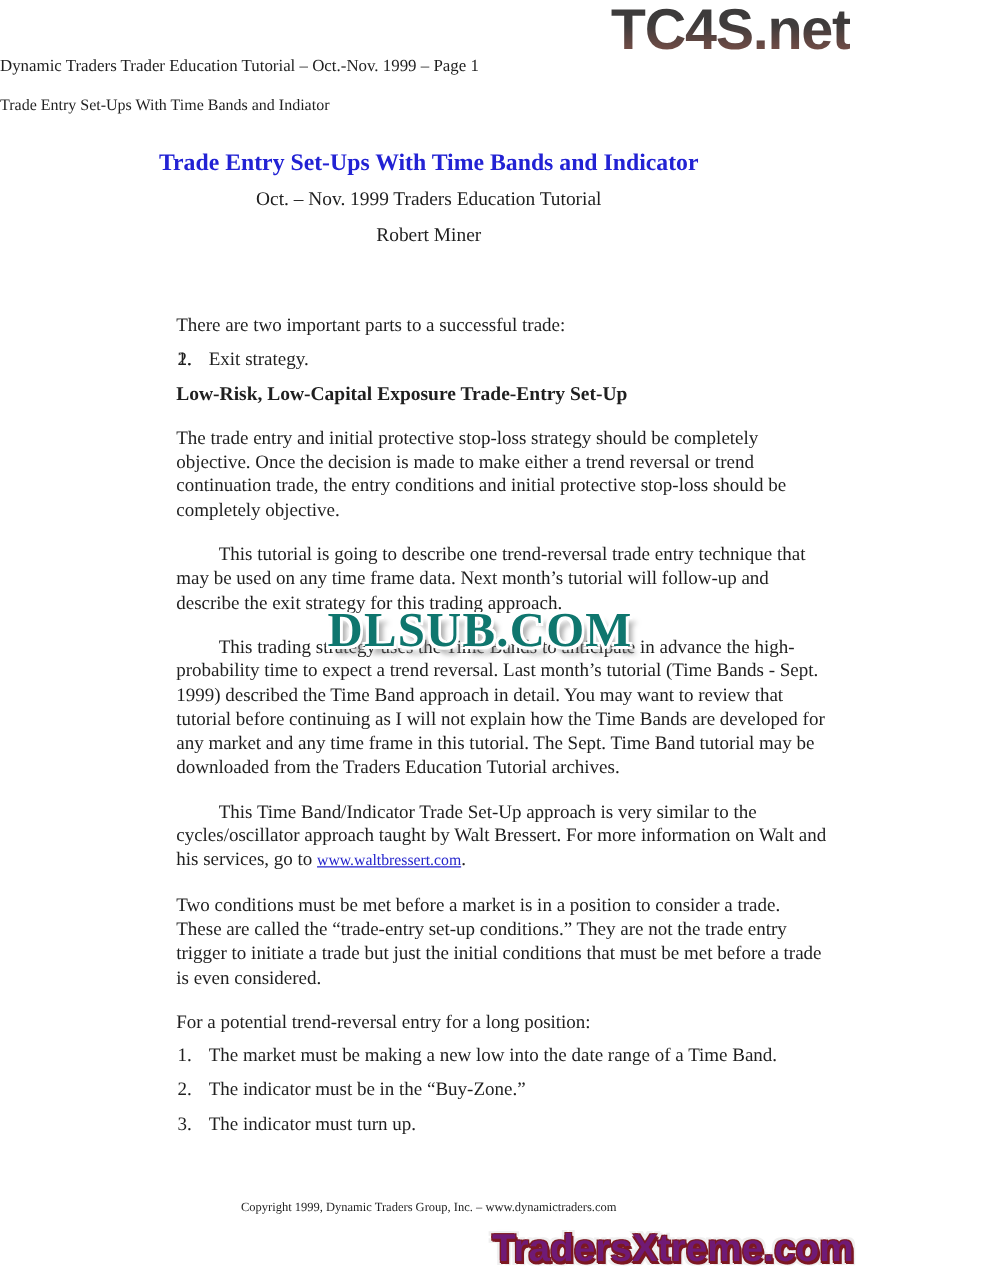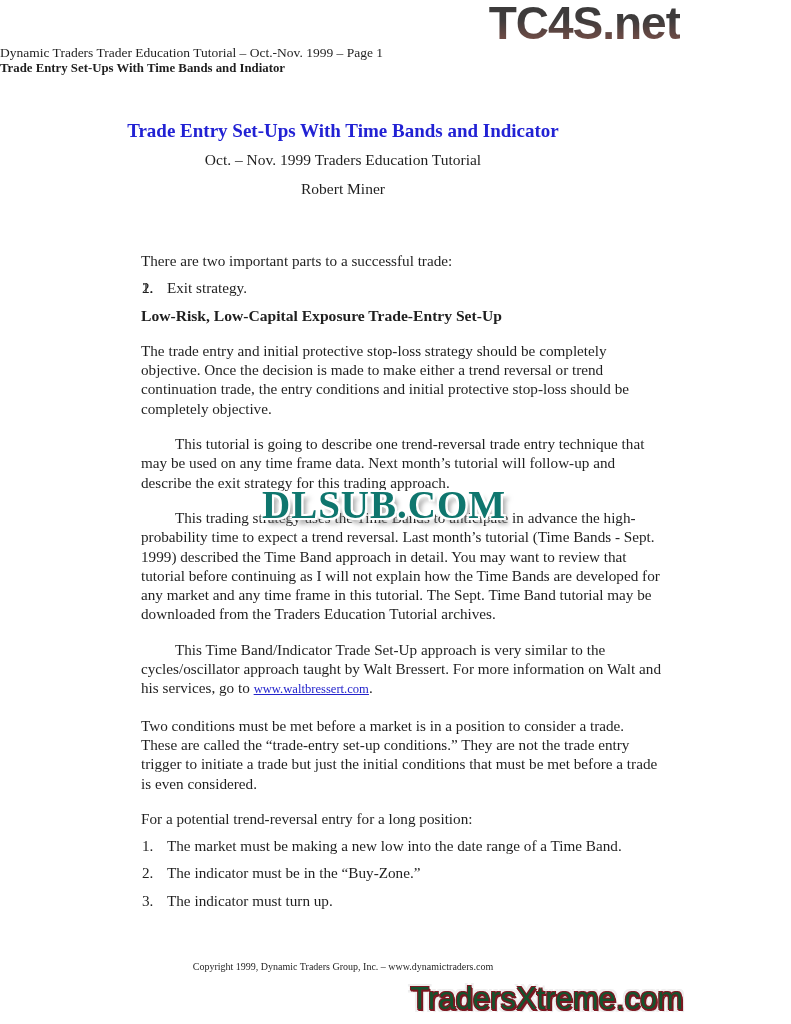--- a/index.html
+++ b/index.html
@@ -30,35 +30,35 @@
     text-shadow:
       -2px -2px 0 #ffffff, 2px -2px 0 #ffffff,
       -2px  2px 0 #ffffff, 2px  2px 0 #ffffff,
        0   -2px 0 #ffffff, 0    2px 0 #ffffff,
       -2px  0   0 #ffffff, 2px  0   0 #ffffff,
        5px  6px 4px rgba(130,130,130,0.65);
   }
   .txtreme {
     position:absolute; right:3px; top:981px;
     font-family:"Liberation Sans", sans-serif;
-    font-weight:normal; font-size:31px; letter-spacing:0px;
-    color:#14532d;
+    font-weight:bold; font-size:31px; letter-spacing:0px;
+    color:#701a75;
     text-shadow:
       -1px -1px 0 #7c1822, 1px -1px 0 #7c1822,
       -1px  1px 0 #7c1822, 1px  1px 0 #7c1822,
        0    2px 0 #7c1822, 2px   2px 0 #7c1822,
       -3px -3px 0 #efefef, 3px -3px 0 #efefef,
       -3px  3px 0 #efefef, 3px  3px 1px #e8e8e8,
        0 0 6px #f4f4f4;
   }
 
   
   .doc-header { position:absolute; top:45px; left:0; width:100%; text-align:left; }
   .doc-header .h-line1 { font-size:13.5px; line-height:15.5px; }
-  .doc-header .h-line2 { font-size:12.8px; line-height:15px; font-weight:bold; }
+  .doc-header .h-line2 { font-size:12.8px; line-height:15px; font-weight:normal;margin-top:16px; }
 
   
   .title {
     position:absolute; top:120px; left:0; width:100%;
     text-align:center; font-size:19px; font-weight:bold; color:#2222d4;
   }
   .subtitle { position:absolute; top:151px; left:0; width:100%; text-align:center; font-size:15.5px; }
   .author   { position:absolute; top:180px; left:0; width:100%; text-align:center; font-size:15.5px; }
 
   

